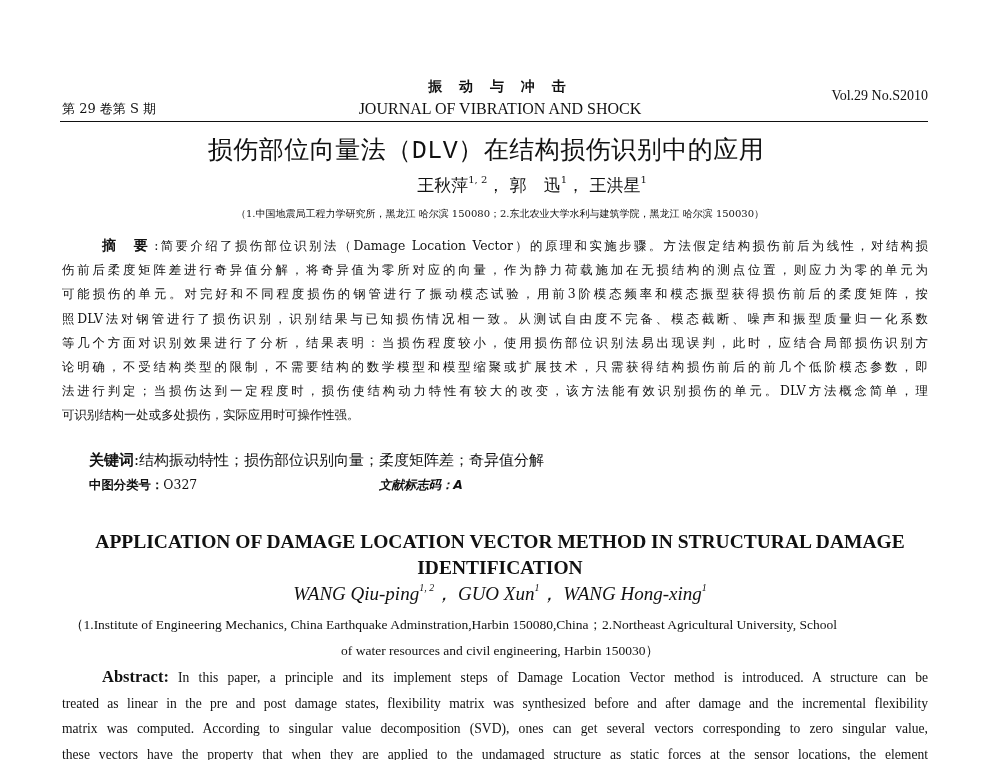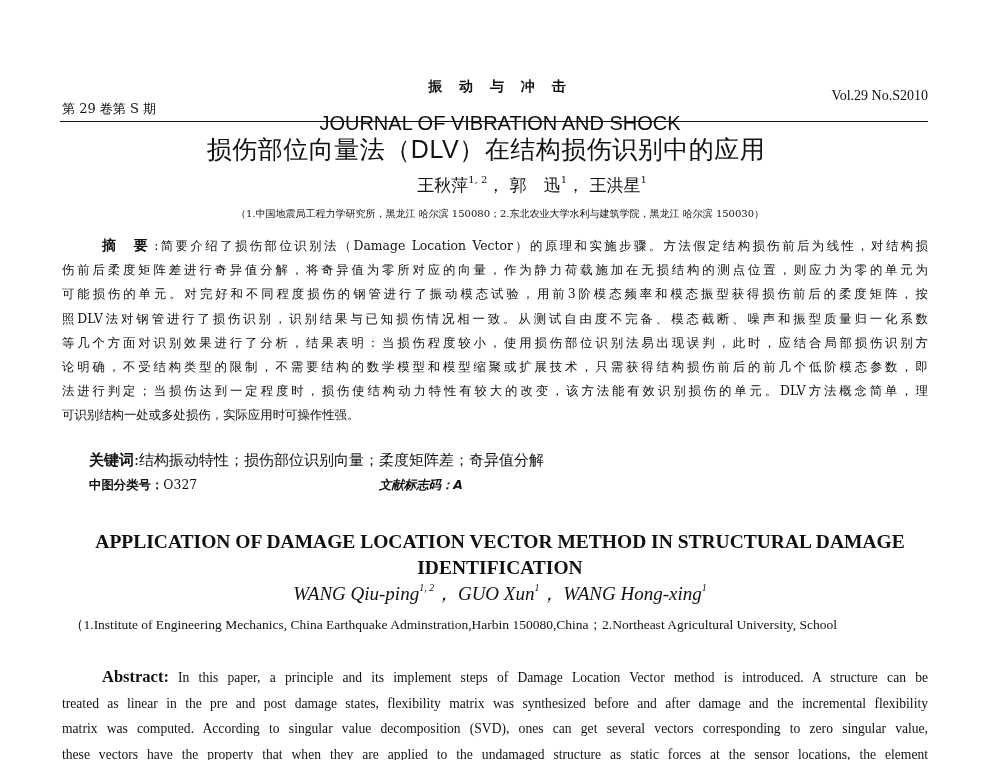--- a/index.html
+++ b/index.html
@@ -4,26 +4,26 @@
   <style>
     * { margin: 0; padding: 0; box-sizing: border-box; }
     html, body { width: 1000px; height: 760px; background: #ffffff; overflow: hidden; }
     body { position: relative; color: #111; font-family: "DejaVu Serif", serif; }
 
     .abs { position: absolute; white-space: nowrap; }
 
     
     .journal-cn { left: 0; width: 1000px; top: 78px; text-align: center; font-size: 14px; letter-spacing: 6px; font-weight: bold; }
     .issue-cn { left: 62px; top: 100px; font-size: 13px; }
-    .journal-en { left: 0; width: 1000px; top: 100px; text-align: center; font-family: Liberation Sans, sans-serif; font-size: 20px; margin-top: 12px; }
+    .journal-en { left: 0; width: 1000px; top: 100px; text-align: center; font-family: Liberation Serif, serif; font-size: 16px; }
     .vol-en { right: 72px; top: 88px; font-family: "Liberation Serif", serif; font-size: 14px; text-align: center; }
     .header-rule { left: 60px; width: 868px; top: 121px; height: 0; border-top: 1.6px solid #111; }
 
     
-    .title-cn { left: 0; width: 972px; top: 133px; text-align: center; font-family: Liberation Sans, sans-serif; font-size: 25px; letter-spacing: 0.5px; }
+    .title-cn { left: 0; width: 972px; top: 133px; text-align: center; font-family: Liberation Mono, monospace; font-size: 25px; letter-spacing: 0.5px; }
     .authors-cn { left: 0; width: 1000px; top: 174px; text-align: center; font-size: 17px; margin-left: 32px; }
     .authors-cn sup { font-size: 10px; vertical-align: 8px; }
     .affil-cn { left: 0; width: 1000px; top: 207px; text-align: center; font-size: 10px; }
 
     
     .abs-cn { left: 62px; width: 866px; top: 233px; font-size: 12.4px; line-height: 24.2px; white-space: normal; text-align: justify; }
     .abs-cn .line { display: block; white-space: nowrap; overflow: hidden; text-align-last: justify; }
     .abs-cn .line.last { text-align-last: left; }
     .abs-cn .label { font-family: "DejaVu Sans", sans-serif; font-weight: bold; font-size: 14px; letter-spacing: 4px; margin-left: 40px; }
 
@@ -84,20 +84,21 @@
 </div>
 
 <div class="abs title-en">APPLICATION OF DAMAGE LOCATION VECTOR METHOD IN STRUCTURAL DAMAGE IDENTIFICATION</div>
 <div class="abs authors-en">
   <span>WANG Qiu-ping</span><sup>1, 2</sup><span>，</span>
   <span>GUO Xun</span><sup>1</sup><span>，</span>
   <span>WANG Hong-xing</span><sup>1</sup>
 </div>
 <div class="abs affil-en">
   <span class="l1">（1.Institute of Engineering Mechanics, China Earthquake Adminstration,Harbin 150080,China；2.Northeast Agricultural University, School</span>
+  <span class="l2">of water resources and civil engineering, Harbin 150030）</span>
 </div>
 
 <div class="abs abs-en">
   <span class="line"><span class="label">Abstract:</span><span> In this paper, a principle and its implement steps of Damage Location Vector method is introduced. A structure can be</span></span>
   <span class="line">treated as linear in the pre and post damage states, flexibility matrix was synthesized before and after damage and the incremental flexibility</span>
   <span class="line">matrix was computed. According to singular value decomposition (SVD), ones can get several vectors corresponding to zero singular value,</span>
   <span class="line">these vectors have the property that when they are applied to the undamaged structure as static forces at the sensor locations, the element</span>
 </div>
 
 </body></html>

